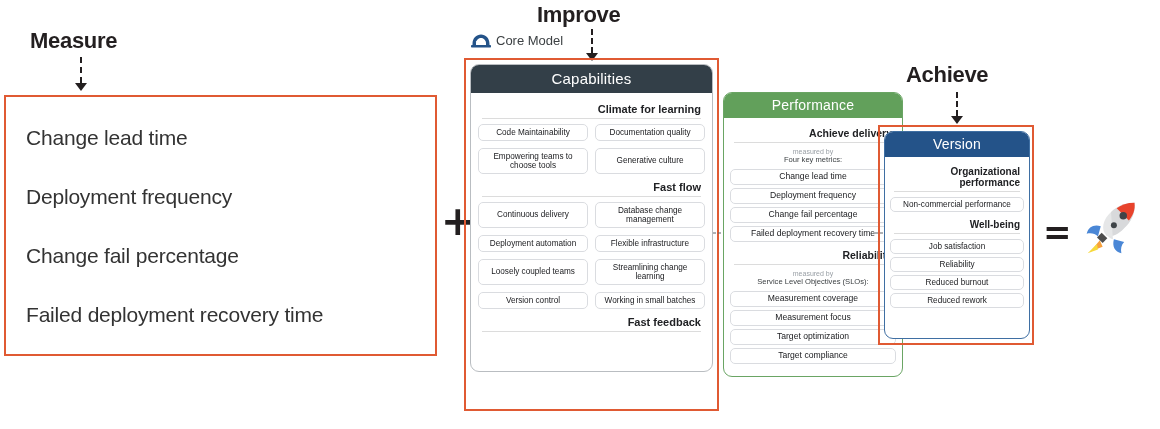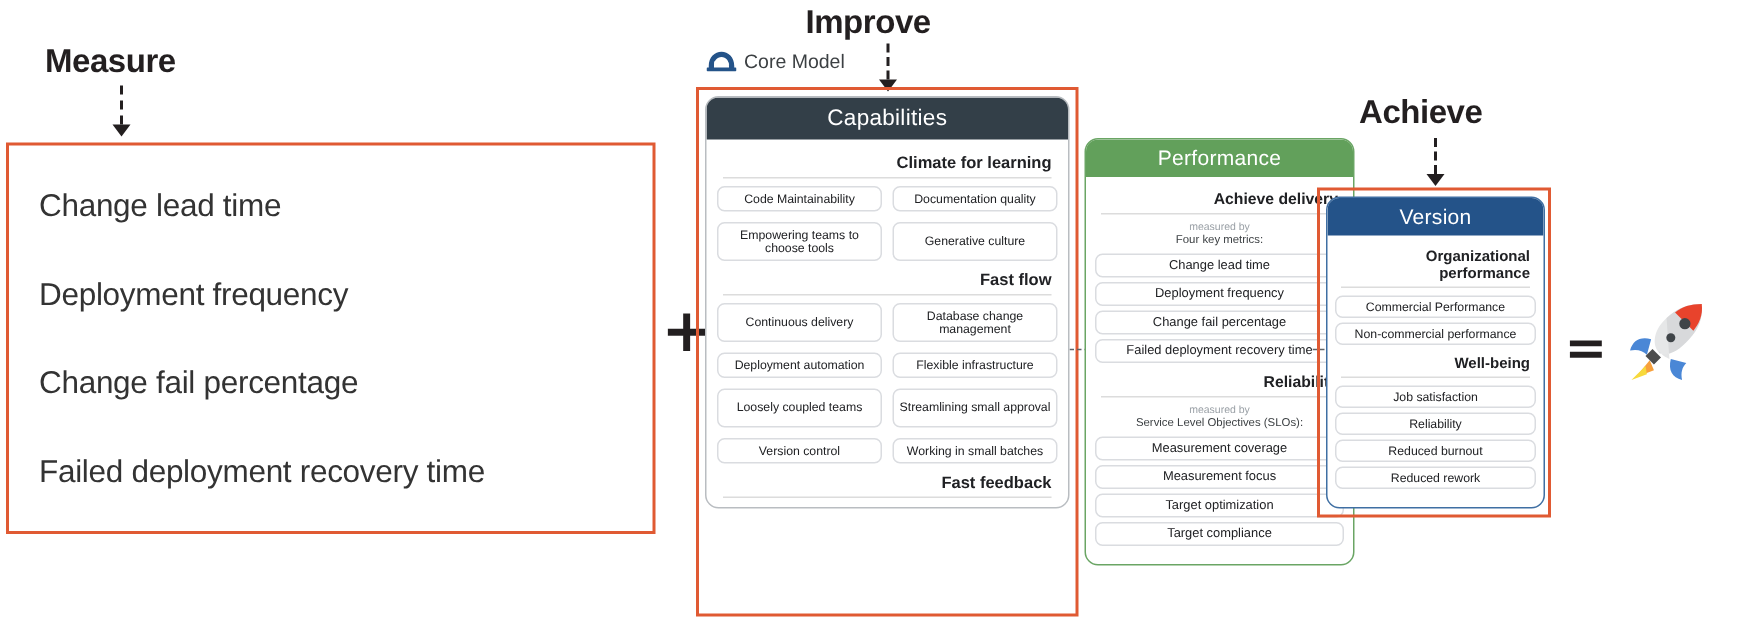--- a/index.html
+++ b/index.html
@@ -143,21 +143,21 @@
     background: #ffffff;
     display: flex;
     align-items: center;
     justify-content: center;
     line-height: 1.12;
   }
 
   
   #capabilities-card {
     left: 470px; top: 64px;
-    width: 243px; height: 275px;
+    width: 243px; height: 308px;
     border: 1px solid #b9bdc1;
   }
   #capabilities-card > .card-head {
     background: #333f48;
     font-size: 15px;
     padding: 5px 0 6px 0;
   }
   #capabilities-card .sec-title { font-size: 11px; }
   #capabilities-card .chip-grid {
     display: grid;
@@ -273,21 +273,21 @@
       <div class="chip tall">Generative culture</div>
     </div>
 
     <div class="sec-title">Fast flow</div>
     <div class="chip-grid">
       <div class="chip tall">Continuous delivery</div>
       <div class="chip tall">Database change management</div>
       <div class="chip">Deployment automation</div>
       <div class="chip">Flexible infrastructure</div>
       <div class="chip tall">Loosely coupled teams</div>
-      <div class="chip tall">Streamlining small approval</div>
+      <div class="chip tall">Streamlining change learning</div>
       <div class="chip">Version control</div>
       <div class="chip">Working in small batches</div>
     </div>
 
     <div class="sec-title">Fast feedback</div>
 
   </div>
 </div>
 
 <svg class="abs" style="left:713px; top:230px;" width="12" height="6">
@@ -332,21 +332,20 @@
   <span class="head" style="top:24px;"></span>
 </div>
 
 <div class="red-box" id="outcomes-highlight" style="left:878px; top:125px; width:156px; height:220px;"></div>
 
 <div class="card" id="outcomes-card">
   <div class="card-head">Version</div>
   <div class="card-body">
 
     <div class="sec-title">Organizational performance</div>
-    <div class="chip">Commercial Performance</div>
     <div class="chip">Non-commercial performance</div>
 
     <div class="sec-title">Well-being</div>
     <div class="chip">Job satisfaction</div>
     <div class="chip">Reliability</div>
     <div class="chip">Reduced burnout</div>
     <div class="chip">Reduced rework</div>
 
   </div>
 </div>

